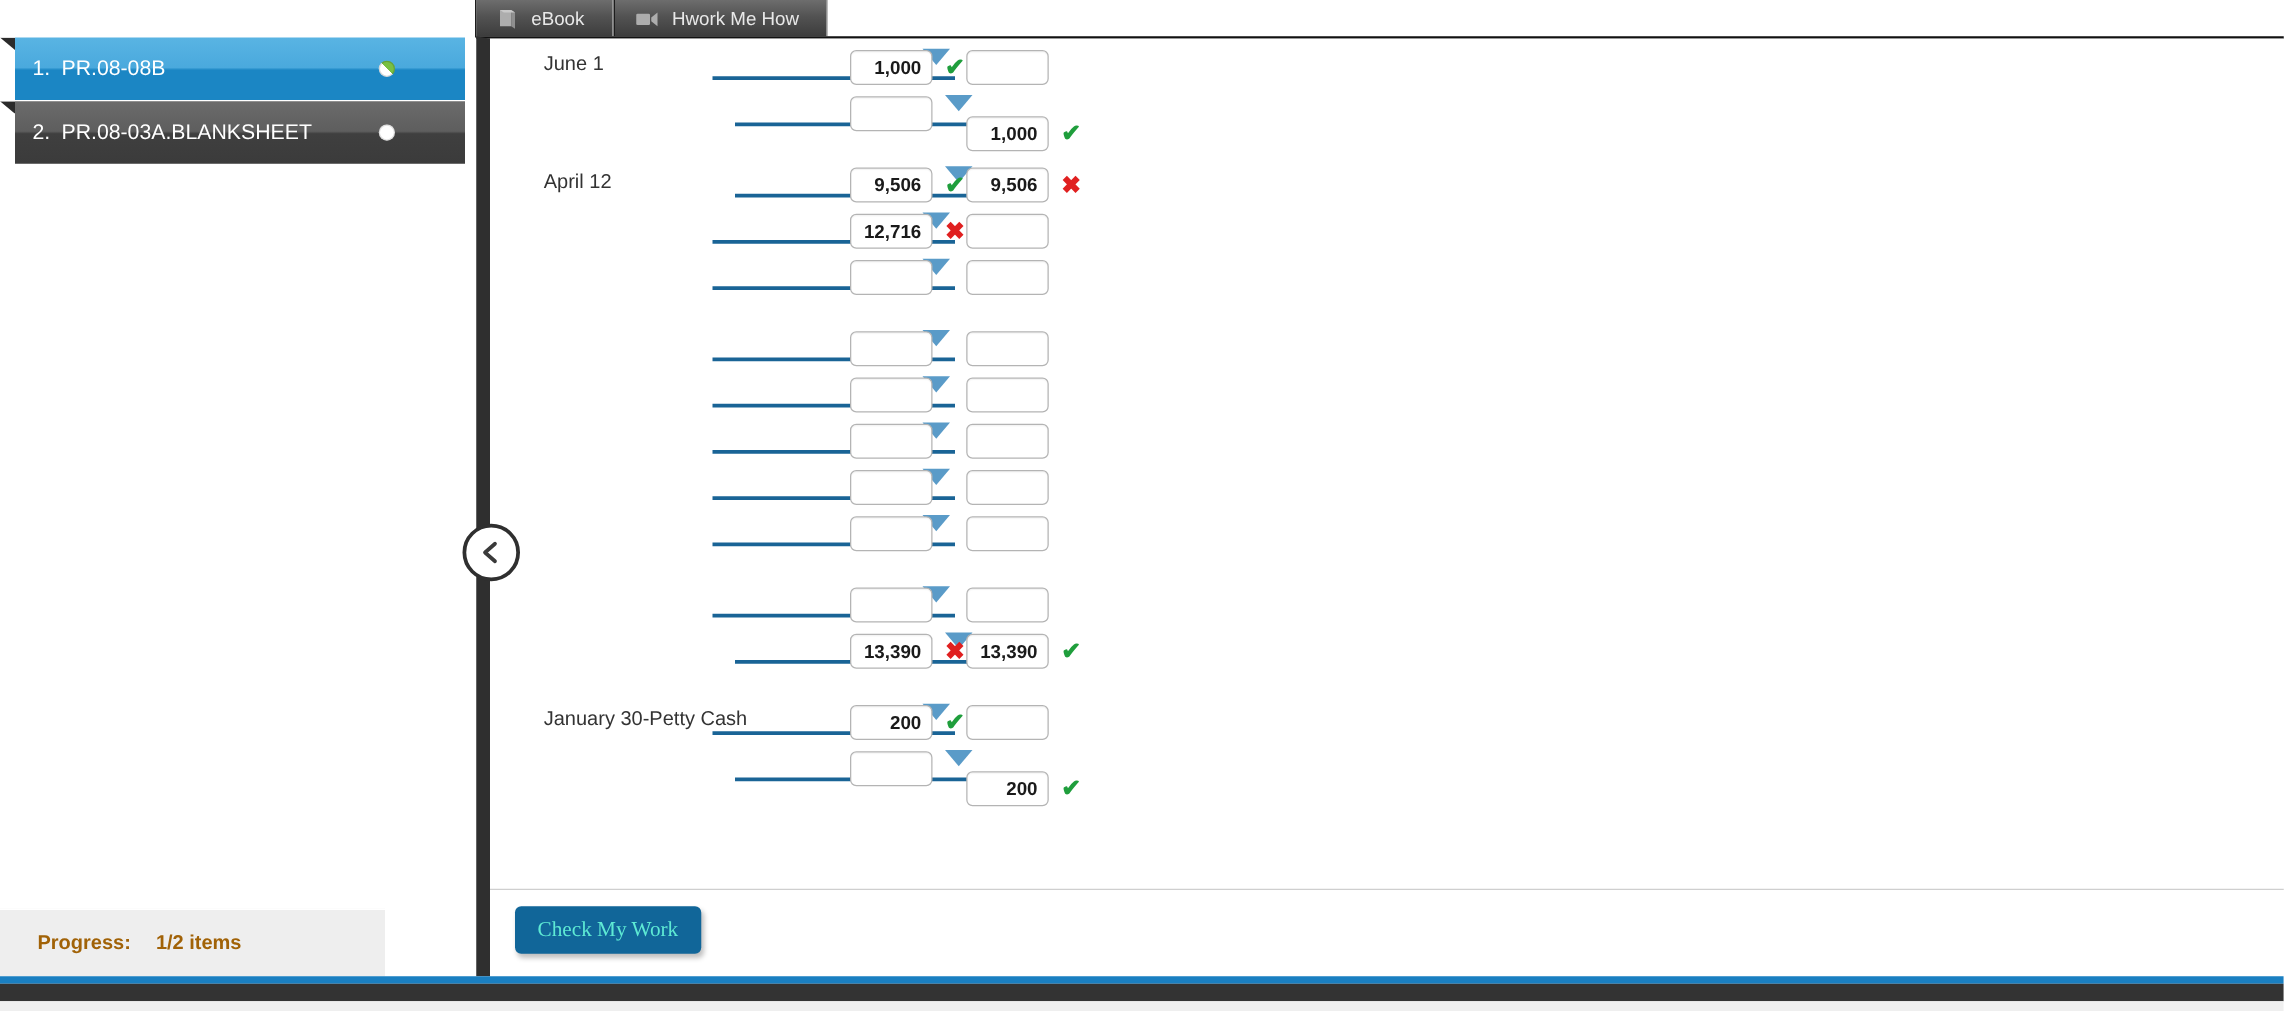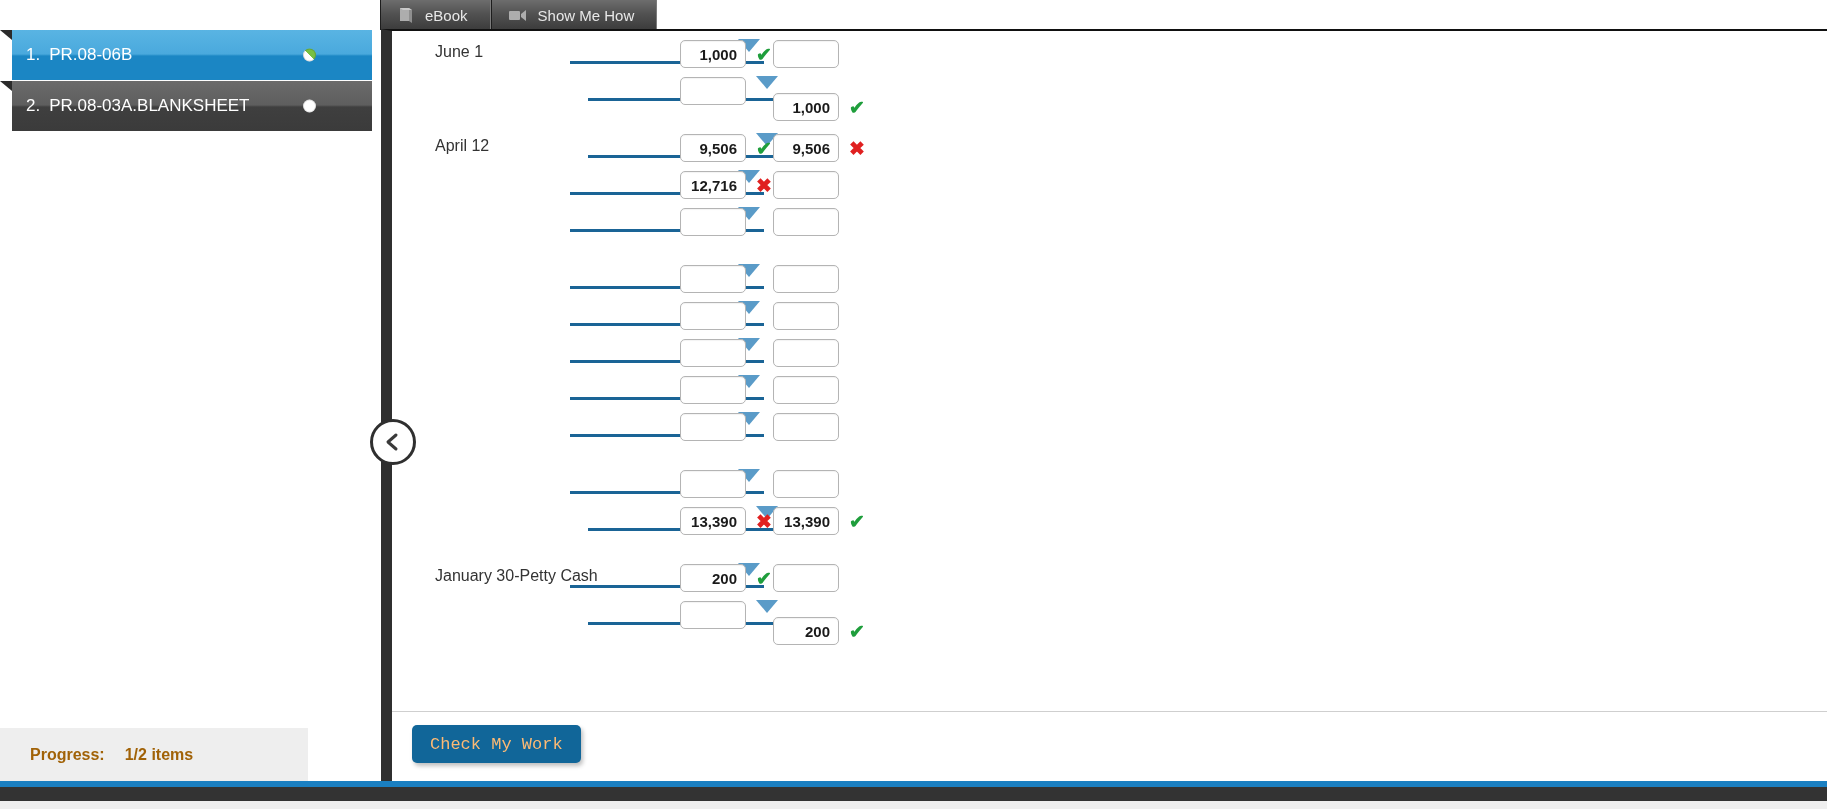--- a/index.html
+++ b/index.html
@@ -285,27 +285,27 @@
     height: 70px;
     background: #ffffff;
     border-top: 1px solid #cfcfcf;
   }
   .check-btn {
     position: absolute;
     left: 20px; top: 13px;
     height: 38px;
     padding: 0 18px;
     background: #116699;
-    color: #fdba74;
+    color: #5eead4;
     font-size: 17px;
     border: none;
     border-radius: 5px;
     cursor: pointer;
     box-shadow: 2px 3px 4px rgba(0,0,0,0.25);
-    font-family: Liberation Mono, monospace;
+    font-family: Liberation Serif, serif;
   }
   .next-btn {
     position: absolute;
     right: 40px; top: 16px;
     display: flex;
     align-items: center;
     gap: 5px;
     color: #1a7fc1;
     font-size: 20px;
     cursor: pointer;
@@ -351,29 +351,29 @@
       </span>
       <span class="tab-label">eBook</span>
     </div>
     <div class="tab">
       <span class="tab-ico">
         <svg width="20" height="15" viewBox="0 0 20 15">
           <rect x="1" y="3" width="11" height="9" rx="1" fill="#adadad"></rect>
           <path d="M13 6 L18 2 L18 13 L13 9 Z" fill="#adadad"></path>
         </svg>
       </span>
-      <span class="tab-label">Show Me How</span>
+      <span class="tab-label">Hwork Me How</span>
     </div>
   </div>
 
   <div class="sidebar">
     <div class="nav-list" id="nav-list">
         <div class="nav-item active">
           <span class="nav-num">1.</span>
-          <span class="nav-label">PR.08-06B</span>
+          <span class="nav-label">PR.08-08B</span>
           <span class="nav-status status-partial"></span>
         </div>
         <div class="nav-item inactive">
           <span class="nav-num">2.</span>
           <span class="nav-label">PR.08-03A.BLANKSHEET</span>
           <span class="nav-status status-empty"></span>
         </div>
       </div>
 
     <div class="progress-bar">

